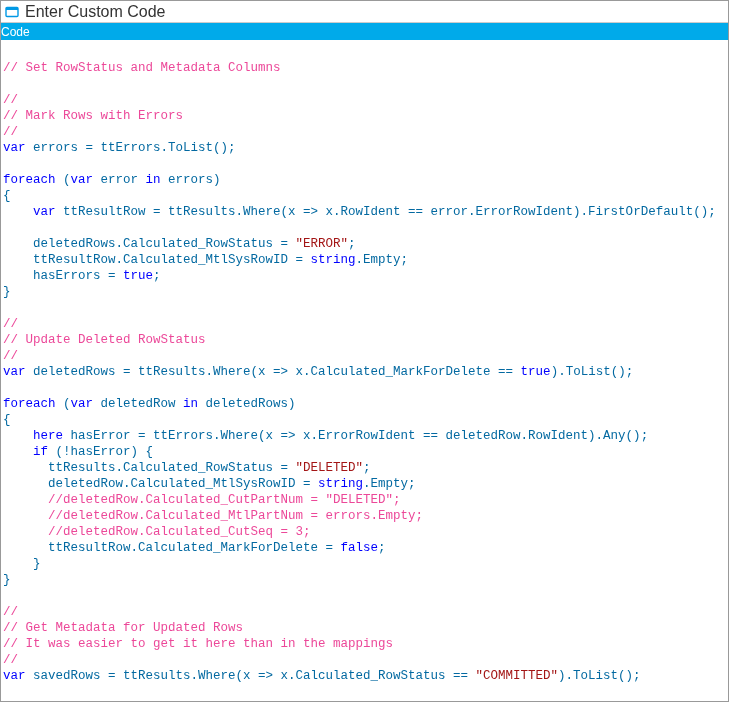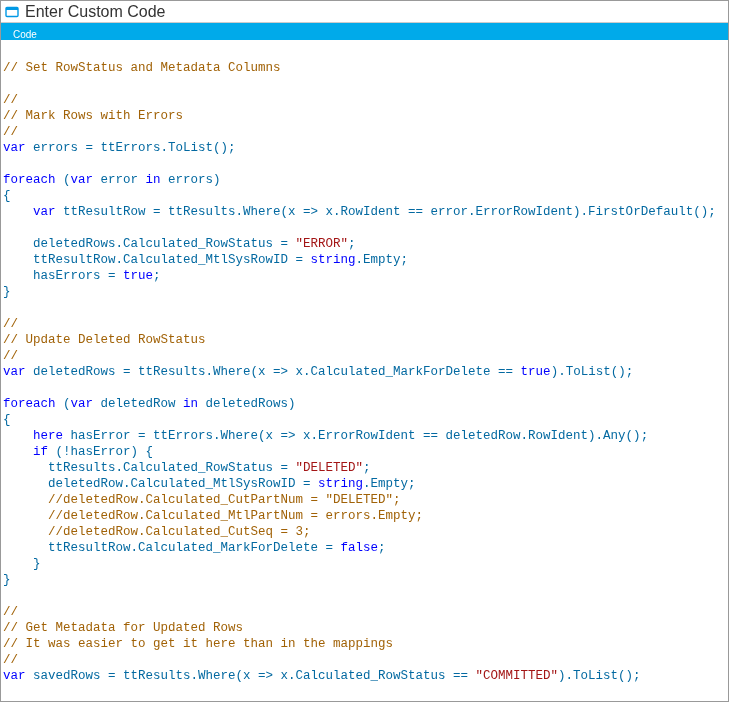--- a/index.html
+++ b/index.html
@@ -29,32 +29,32 @@
     margin-right: 6px;
     display: inline-flex;
     align-items: center;
     justify-content: center;
   }
   .tabbar {
     height: 17px;
     background: #00aaea;
     color: #fff;
     font-family: "Segoe UI", Tahoma, sans-serif;
-    font-size: 10px;
+    font-size: 12px;
     display: flex;
-    align-items: flex-end;
-    padding: 0 12px;
+    align-items: center;
+    padding: 0 0;
   }
   .code-area {
     padding: 4px 2px;
     line-height: 16px;
     white-space: pre;
     font-family: Consolas, 'Courier New', monospace;
   }
-  .c  { color: #a16207; }  
+  .c  { color: #ec4899; }  
   .k  { color: #0000ff; margin-top: 28px; }  
   .s  { color: #a31515; }  
   .p  { color: #0369a1; }
 </style>
 </head>
 <body>
 
 <div class="titlebar">
   <span class="win-icon">
     <svg width="14" height="14" viewBox="0 0 14 14">

